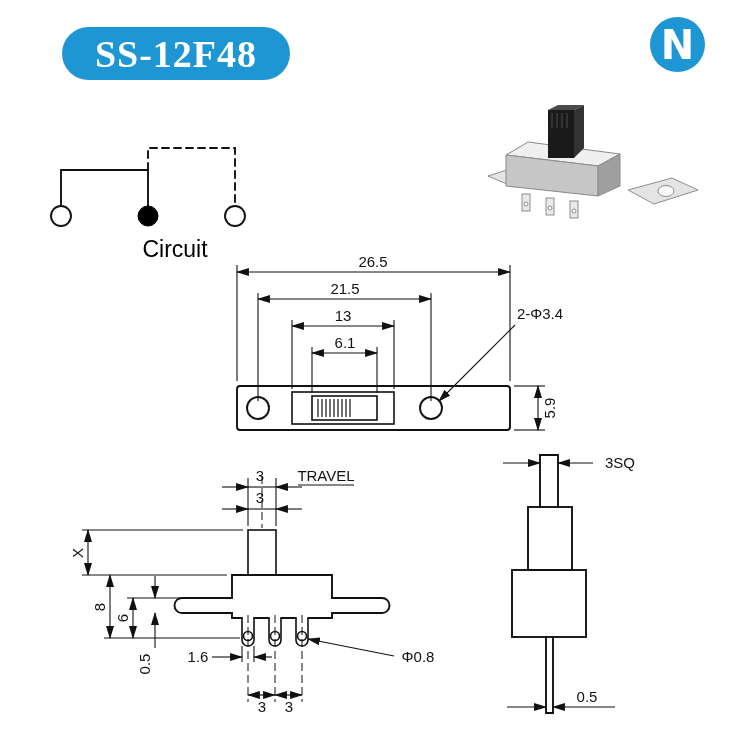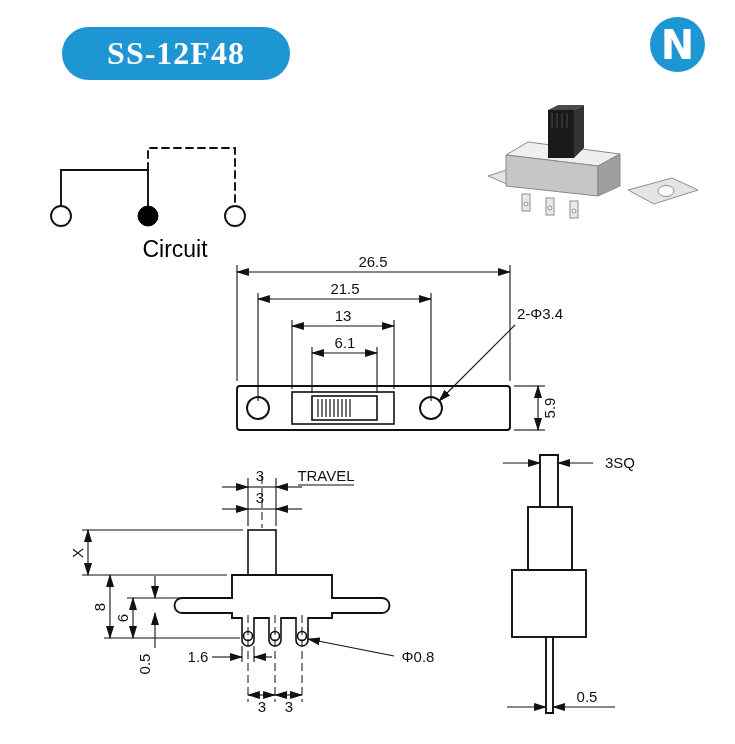--- a/index.html
+++ b/index.html
@@ -1,20 +1,20 @@
 <!DOCTYPE html>
 <html style="--accent: #1d96d3; --line: #111111; --page_bg: #ffffff;"><head>
 <meta charset="utf-8">
 <style>
   html,body{margin:0;padding:0;background:#fff;}
   .page{position:relative;width:735px;height:744px;background:var(--page_bg,#fff);overflow:hidden;
         font-family:"Liberation Sans",sans-serif;}
   .badge{position:absolute;left:62px;top:27px;width:228px;height:53px;background:var(--accent,#1d96d3);
          border-radius:28px;display:flex;align-items:center;justify-content:center;
-         color:#fff;font-family:"Liberation Serif",serif;font-weight:bold;font-size:32px;letter-spacing:1px;}
+         color:#fff;font-family:"Liberation Serif",serif;font-weight:bold;font-size:38px;letter-spacing:1px;}
   .logo{position:absolute;left:650px;top:17px;width:55px;height:55px;background:var(--accent,#1d96d3);
         border-radius:50%;display:flex;align-items:center;justify-content:center;
         color:#fff;font-family:"DejaVu Sans",sans-serif;font-weight:bold;font-size:40px;}
   svg{position:absolute;overflow:visible;}
   .ol{stroke:var(--line,#111);stroke-width:1.9;fill:none;stroke-linecap:round;}
   .ml{stroke:var(--line,#111);stroke-width:1.6;fill:none;}
   .dl{stroke:var(--line,#111);stroke-width:1.1;fill:none;}
   .cl{stroke:var(--line,#111);stroke-width:1;fill:none;stroke-dasharray:8 4;}
   .dsh{stroke-dasharray:7 5;}
   .dimtext{font:15px "Liberation Sans",sans-serif;fill:var(--line,#111);text-anchor:middle;}

